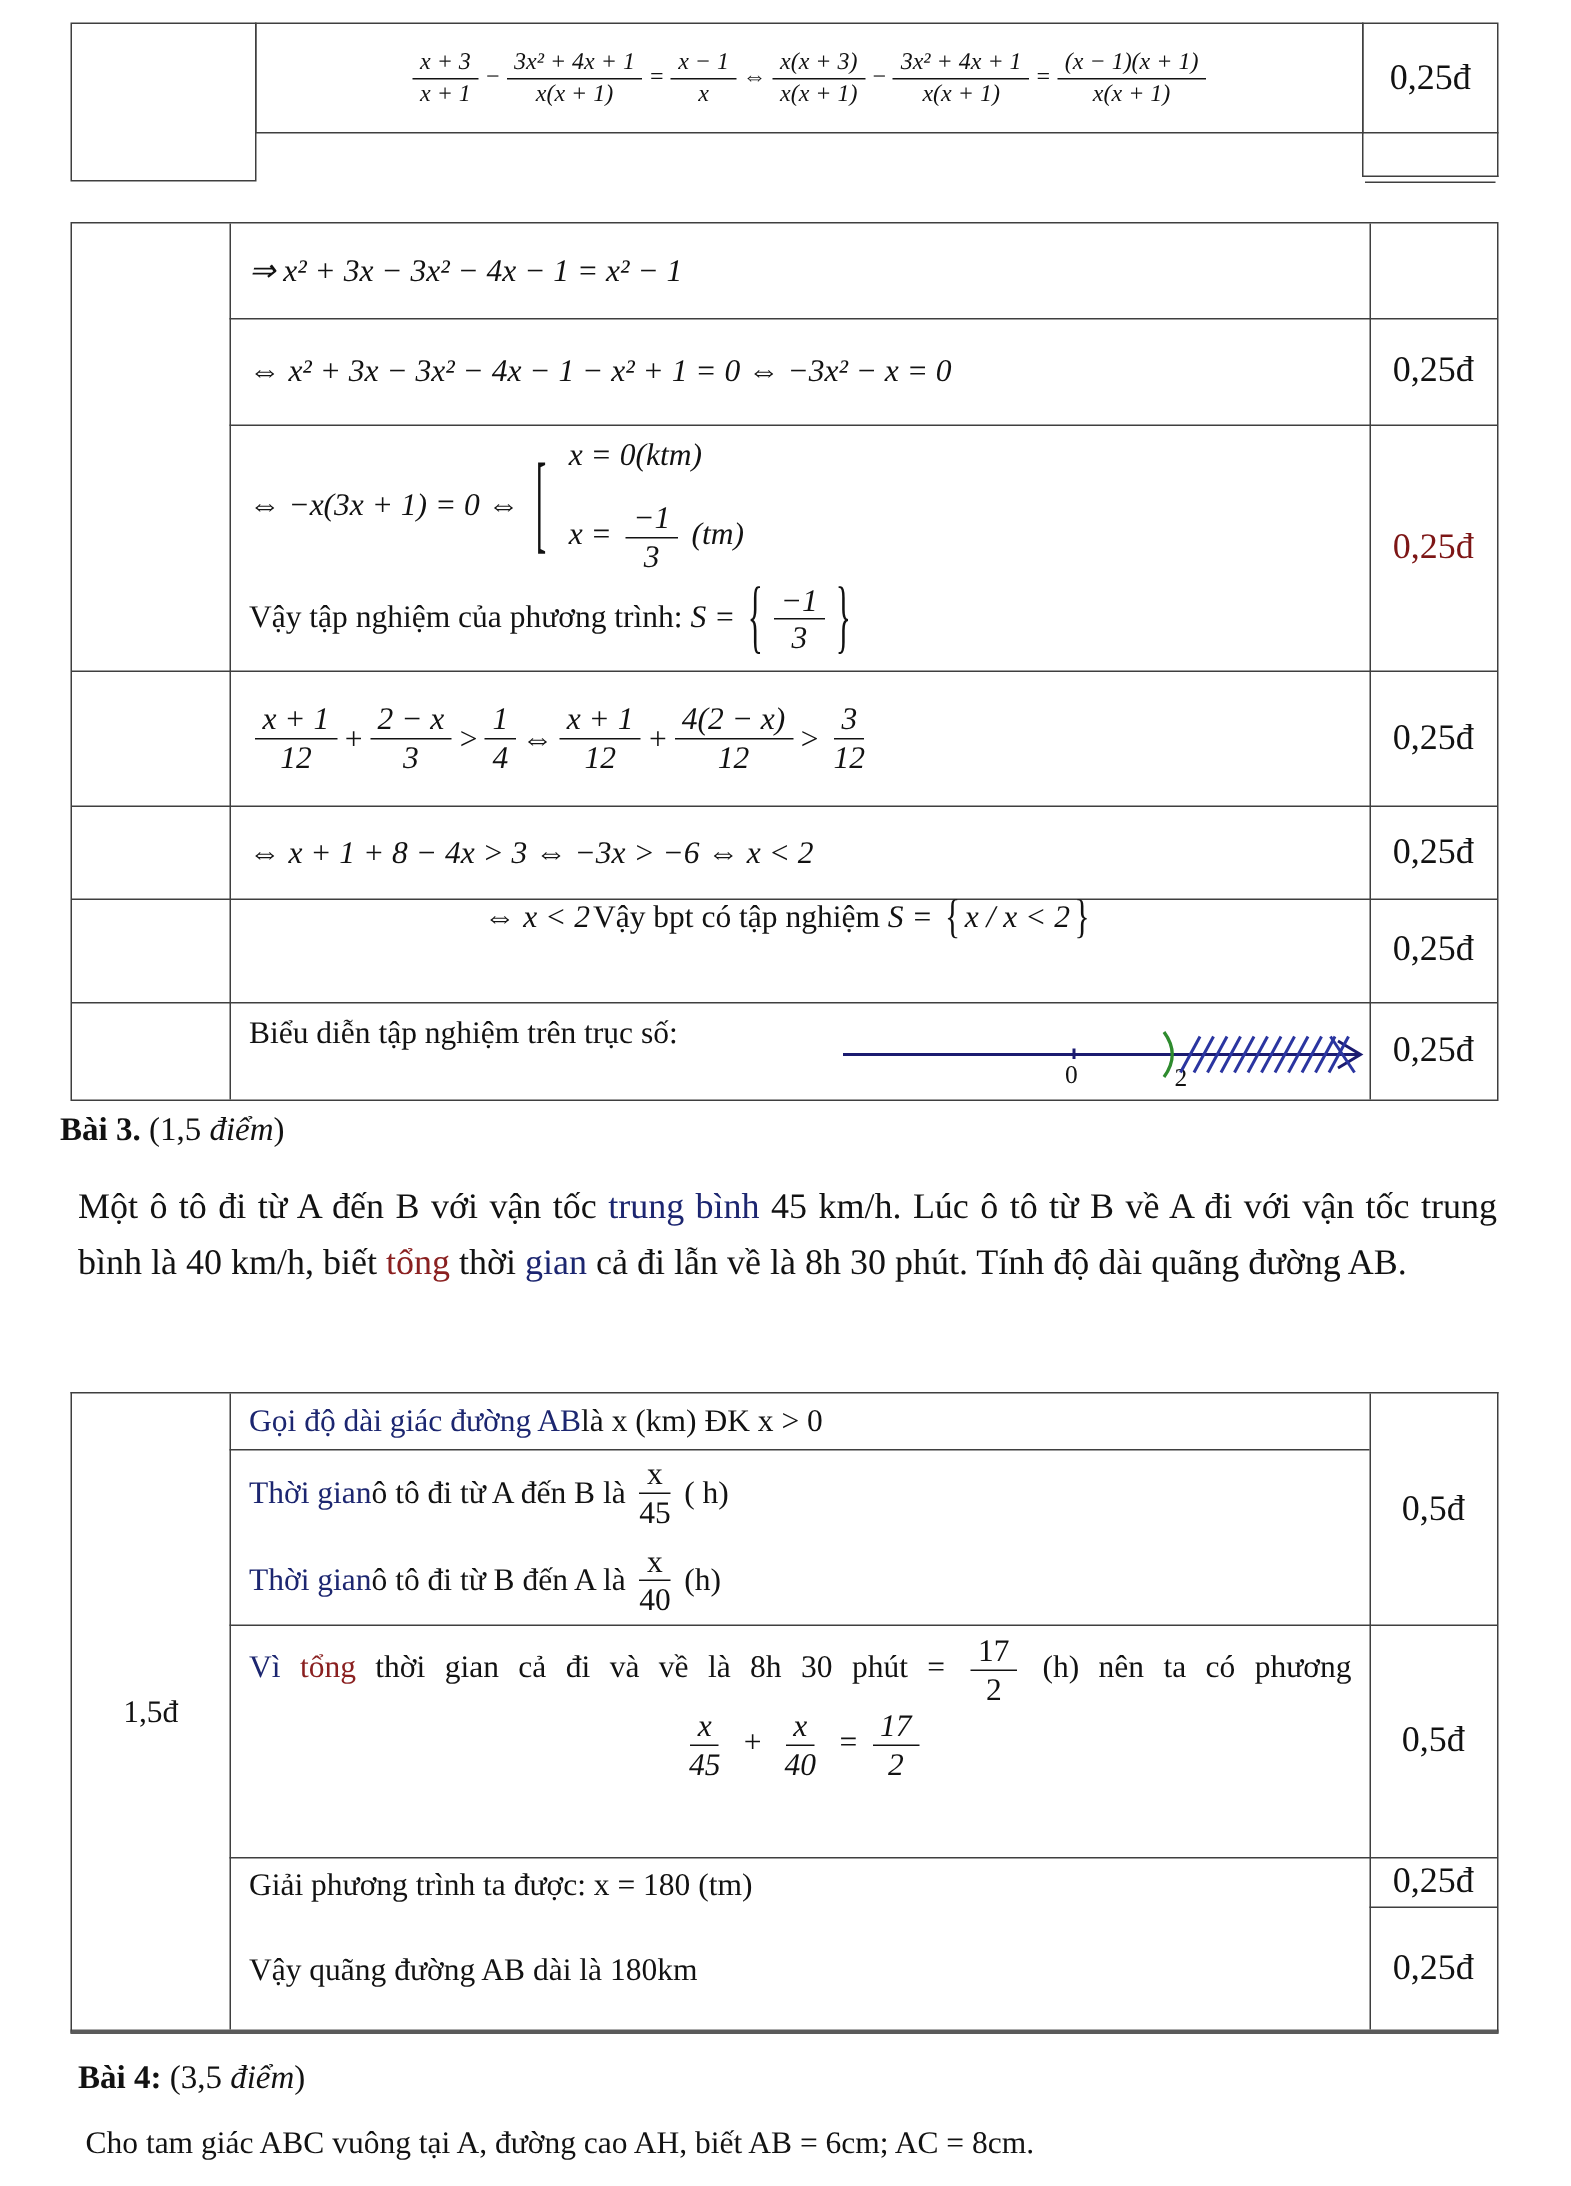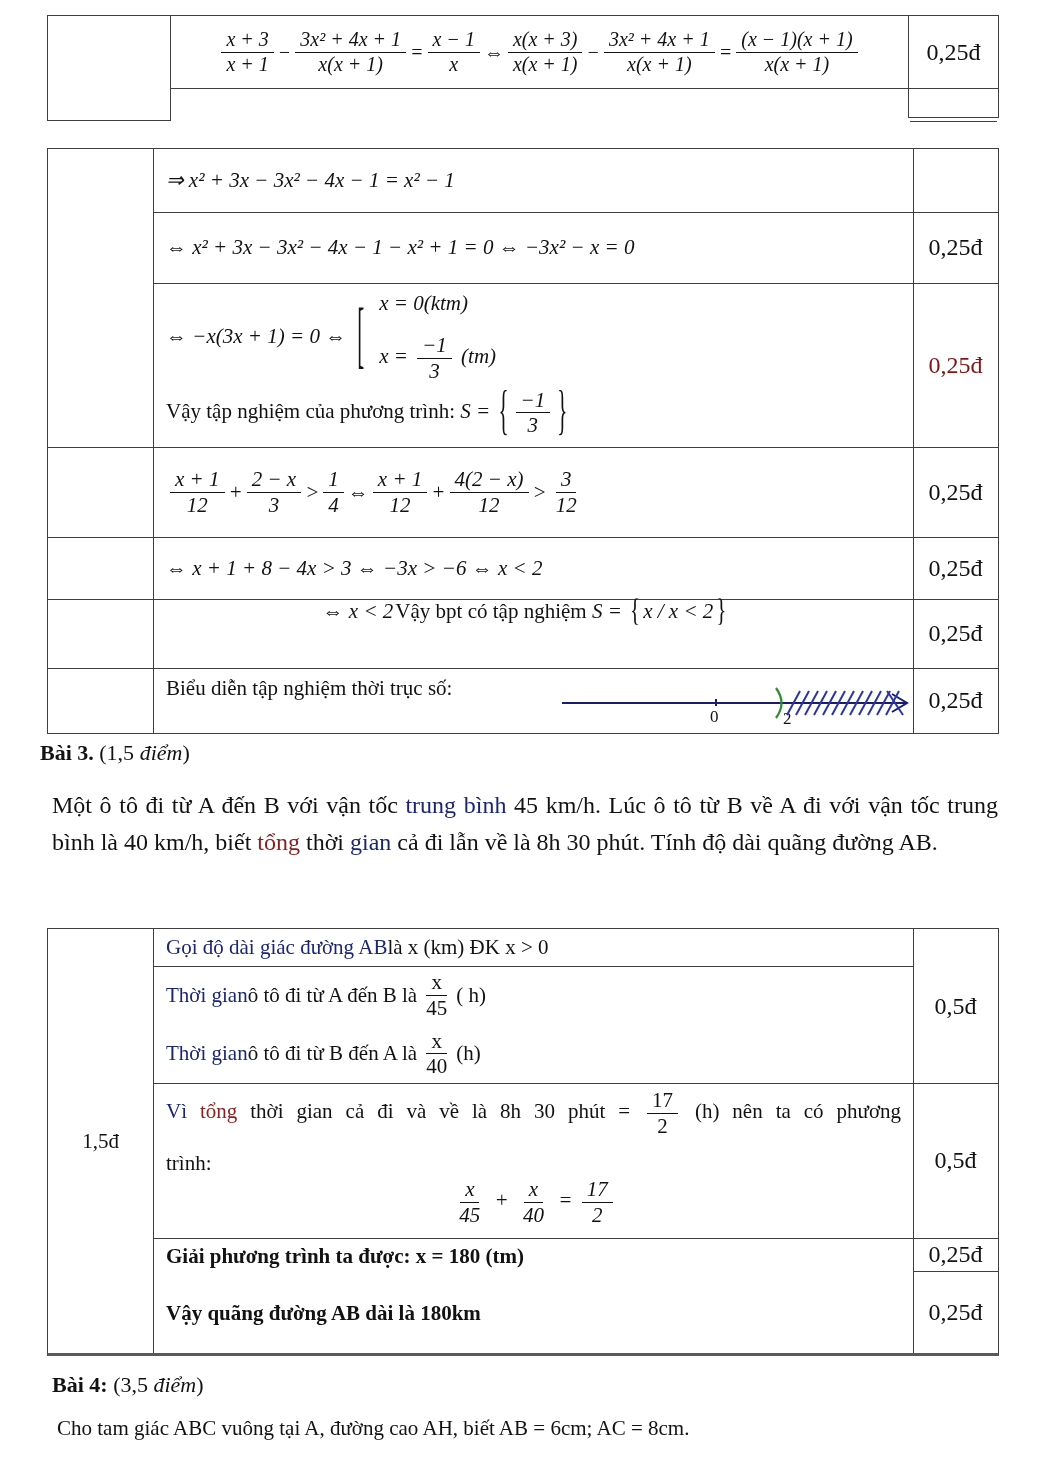--- a/index.html
+++ b/index.html
@@ -35,21 +35,21 @@
   .para{font-size:24px;line-height:37px;text-align:justify;}
   .justify-line{display:block;text-align:justify;text-align-last:justify;}
 </style>
 </head>
 <body>
 
 <div id="page">
 
   <div class="cellbox" style="left:47px;top:15px;width:124px;height:106px;"></div>
   <div class="cellbox" style="left:170px;top:15px;width:739px;height:74px;">
-    <div class="flexrow formula" style="width:100%;height:100%;justify-content:center;font-size:20px;">
+    <div class="flexrow formula" style="width:100%;height:100%;justify-content:center;font-size:16px;">
         <span class="frac">
           <span class="num">x + 3</span>
           <span class="den">x + 1</span>
         </span>
         <span> − </span>
         <span class="frac">
           <span class="num">3x² + 4x + 1</span>
           <span class="den">x(x + 1)</span>
         </span>
         <span> = </span>
@@ -160,21 +160,21 @@
       </div>
     <div class="score" style="left:865px;top:388px;width:85px;height:62px;">0,25đ</div>
 
     <div class="abs" style="left:118px;top:450px;width:720px;height:69px;display:flex;
          justify-content:center;gap:2px;">
       <div class="formula"><span>⇔ x &lt; 2</span></div>
       <div class="formula set-small"><span class="tok-up">Vậy bpt có tập nghiệm  </span><span>S = </span><span class="big-delim">{</span><span>x / x &lt; 2</span><span class="big-delim">}</span></div>
     </div>
     <div class="score" style="left:865px;top:450px;width:85px;height:69px;">0,25đ</div>
 
-    <div class="abs prose" style="left:118px;top:527px;"><span>Biểu diễn tập nghiệm thời trục số:</span></div>
+    <div class="abs prose" style="left:118px;top:527px;"><span>Biểu diễn tập nghiệm trên trục số:</span></div>
     <svg class="abs" style="left:508px;top:533px;" width="360" height="46" viewBox="0 0 360 46">
       <line x1="6" y1="21" x2="350" y2="21" stroke="#1b1b70" stroke-width="2"></line>
       <path d="M336,12 L351,21 L336,30" fill="none" stroke="#1b1b70" stroke-width="2"></path>
       <line x1="160" y1="17" x2="160" y2="24" stroke="#1b1b70" stroke-width="2"></line>
       <text x="154" y="40" font-size="17" fill="#121212" font-family="Liberation Serif, serif">0</text>
       <path d="M220,6 Q231,21 220,36" fill="none" stroke="#2e8b2e" stroke-width="2.2"></path>
       <text x="227" y="42" font-size="17" fill="#121212" font-family="Liberation Serif, serif">2</text>
       <g stroke="#2a35a0" stroke-width="2">
         <line x1="231" y1="33" x2="244" y2="9"></line>
           <line x1="240" y1="33" x2="253" y2="9"></line>
@@ -234,35 +234,34 @@
           <span class="tok-up">  (h)</span>
         </div>
     </div>
     <div class="score" style="left:865px;top:0;width:85px;height:154px;">0,5đ</div>
 
     <div class="abs" style="left:118px;top:154px;width:735px;height:155px;box-sizing:border-box;padding-top:6px;">
       <div class="prose justify-line"><span class="tok-up tok-c1">Vì </span><span class="tok-up tok-c2">tổng</span><span class="tok-up"> thời gian cả đi và về là 8h 30 phút = </span><span class="frac">
             <span class="num">17</span>
             <span class="den">2</span>
           </span><span class="tok-up"> (h) nên ta có phương</span></div>
-      <div class="prose" style="margin-top:14px;"><span class="tok-up">trình:</span></div>
       <div class="formula" style="text-align:center;margin-top:2px;"><span class="frac">
             <span class="num">x</span>
             <span class="den">45</span>
           </span><span> + </span><span class="frac">
             <span class="num">x</span>
             <span class="den">40</span>
           </span><span> = </span><span class="frac">
             <span class="num">17</span>
             <span class="den">2</span>
           </span></div>
     </div>
     <div class="score" style="left:865px;top:154px;width:85px;height:155px;">0,5đ</div>
 
-    <div class="abs" style="left:118px;top:309px;width:735px;height:115px;font-weight:bold;">
+    <div class="abs" style="left:118px;top:309px;width:735px;height:115px;">
       <div class="prose" style="margin-top:6px;"><span class="tok-up">Giải phương trình ta được: x = 180 (tm)</span></div>
       <div class="prose" style="margin-top:32px;"><span class="tok-up">Vậy quãng đường AB dài là 180km</span></div>
     </div>
     <div class="score" style="left:865px;top:309px;width:85px;height:33px;">0,25đ</div>
     <div class="score" style="left:865px;top:342px;width:85px;height:82px;">0,25đ</div>
   </div>
 
   <div class="abs heading" style="left:52px;top:1372px;"><span class="tok-b">Bài 4: </span><span>(3,5 </span><span class="tok-i">điểm</span><span>)</span></div>
   <div class="abs prose" style="left:57px;top:1416px;width:941px;"><span>Cho tam giác ABC vuông tại A, đường cao AH, biết AB = 6cm; AC = 8cm.</span></div>
 

